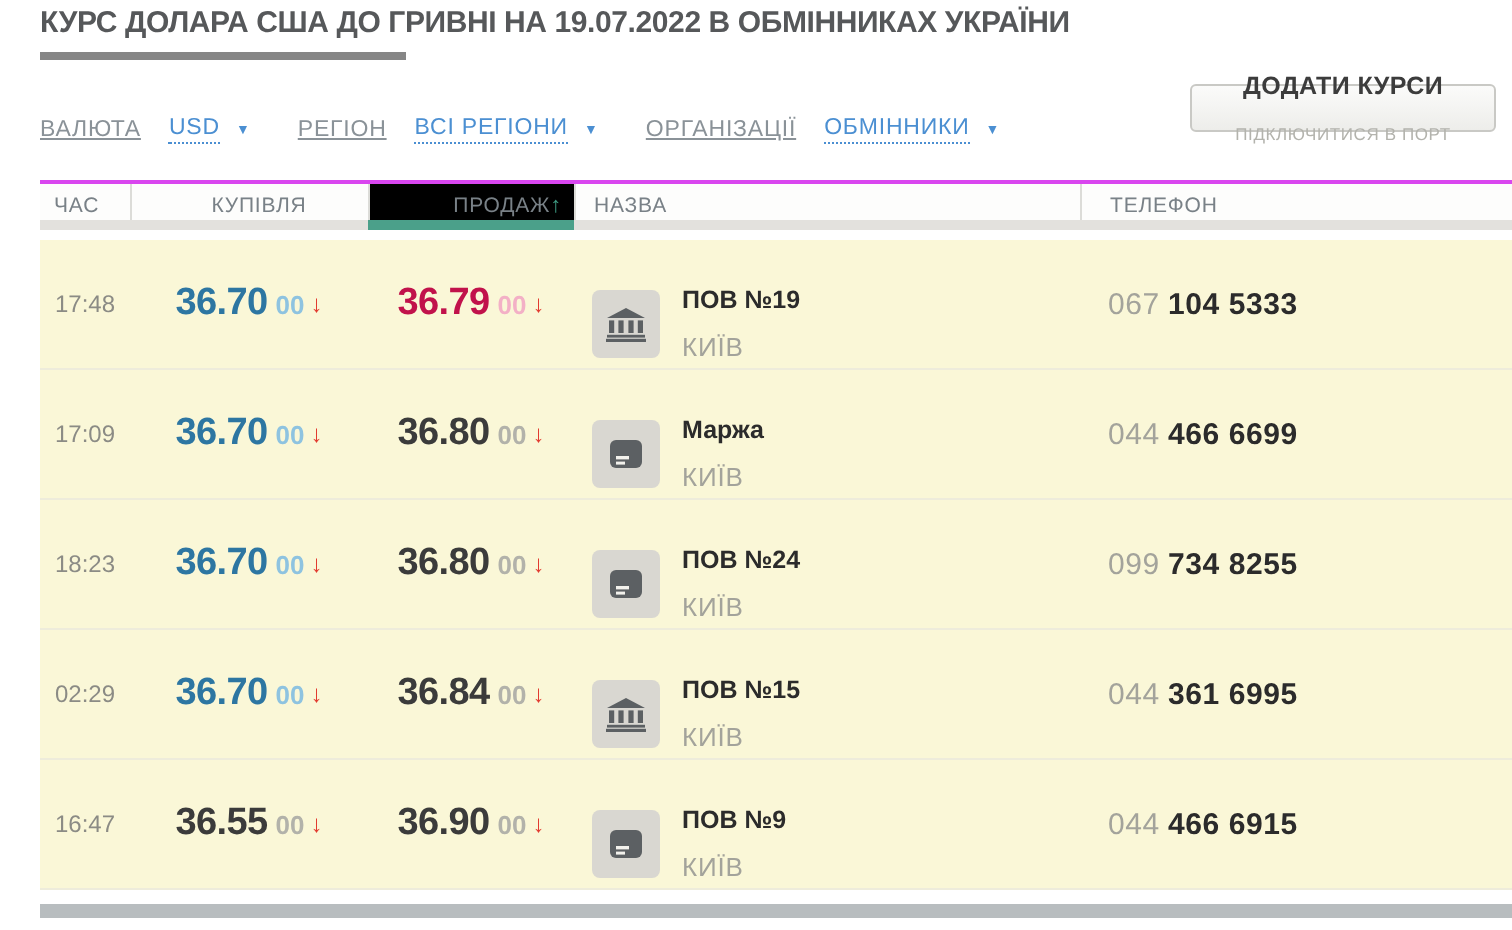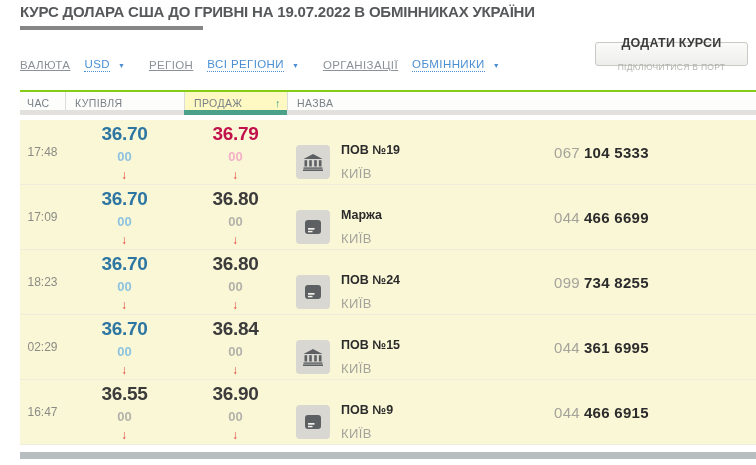--- a/index.html
+++ b/index.html
@@ -20,41 +20,41 @@
 
   
   .add-btn { position:absolute; left:595px; top:42px; width:153px; height:24px;
     background:linear-gradient(#fbfbfa,#ededea); border:1px solid #c9c9c5; border-radius:3px;
     display:flex; flex-direction:column; align-items:center; justify-content:center; cursor:pointer; }
   .add-btn-line1 { font-size:12.5px; font-weight:bold; color:#3c3c3c; letter-spacing:.2px; }
   .add-btn-line2 { font-size:8.5px; color:#b3b3ad; letter-spacing:.3px; margin-top:12px; }
 
   
   .rates-table { position:absolute; left:20px; top:90px; width:736px; }
-  .thead { display:flex; border-top:2px solid #84cc16; height:20px; background:#fdfdfc; }
+  .thead { display:flex; border-top:2px solid #d946ef; height:20px; background:#fdfdfc; }
   .th { font-size:10.5px; color:#798187; letter-spacing:.4px; padding-top:5px; padding-left:9px;
     cursor:pointer; }
   .th:nth-child(n+2) { border-left:1px solid #dcdcd8; }
   .th-time  { width:45px; padding-left:7px; }
-  .th-buy   { width:119px; }
-  .th-sell  { width:103px; background:#fef9c3; display:flex; justify-content:space-between; padding-right:6px; }
+  .th-buy   { width:119px;text-align:center; }
+  .th-sell  { width:103px; background:#000000; display:flex; justify-content:flex-end; padding-right:6px; }
   .th-name  { width:253px; }
   .th-phone { width:216px; padding-left:14px; }
   .sort-arrow { color:#3f9e85; font-size:11px; font-weight:bold; line-height:1; margin-top:1px; }
   .head-bar { position:relative; height:5px; background:#e3e1dd; }
   .head-bar-active { position:absolute; left:164px; top:0; width:103px; height:5px; background:#4ba08a; }
   .head-gap { height:5px; background:#fff; }
 
   
   .row { display:flex; align-items:center; height:65px; background:#faf7d7;
     border-bottom:1px solid #eeecdb; cursor:pointer; }
   .cell-time { width:45px; text-align:center; font-size:12px; color:#8b8b85; }
   .cell-buy  { width:119px; }
   .cell-sell { width:103px; }
-  .rate { display:flex; align-items:center; justify-content:center; gap:4px;flex-direction:column; }
+  .rate { display:flex; align-items:center; justify-content:center; gap:4px; }
   .rate-val { font-size:19px; font-weight:bold; color:#3b3b3b; letter-spacing:-0.3px; }
   .rate-cents { font-size:13px; font-weight:bold; color:#b2b2aa; }
   .rate-arrow { font-size:12px; color:#e23b30; margin-left:-1px; }
   .best-buy .rate-val { color:#2d76a2; }
   .best-buy .rate-cents { color:#8ec3e0; }
   .best-sell .rate-val { color:#c1124b; }
   .best-sell .rate-cents { color:#f3b0c6; }
   .cell-name { width:253px; display:flex; align-items:center; padding-left:9px; gap:11px;margin-top:20px; }
   .icon-box { width:34px; height:34px; background:#d9d7d1; border-radius:4px; flex:0 0 34px;
     display:flex; align-items:center; justify-content:center; }
@@ -95,20 +95,21 @@
 
   <div class="rates-table">
     <div class="thead">
       <div class="th th-time">ЧАС</div>
       <div class="th th-buy">КУПІВЛЯ</div>
       <div class="th th-sell">
         <span>ПРОДАЖ</span>
         <span class="sort-arrow">↑</span>
       </div>
       <div class="th th-name">НАЗВА</div>
+      <div class="th th-phone">ТЕЛЕФОН</div>
     </div>
     <div class="head-bar">
       <div class="head-bar-active"></div>
     </div>
     <div class="head-gap"></div>
     <div>
   <div class="row">
     <div class="cell-time">17:48</div>
     <div class="cell-buy">
       <div class="rate best-buy">

